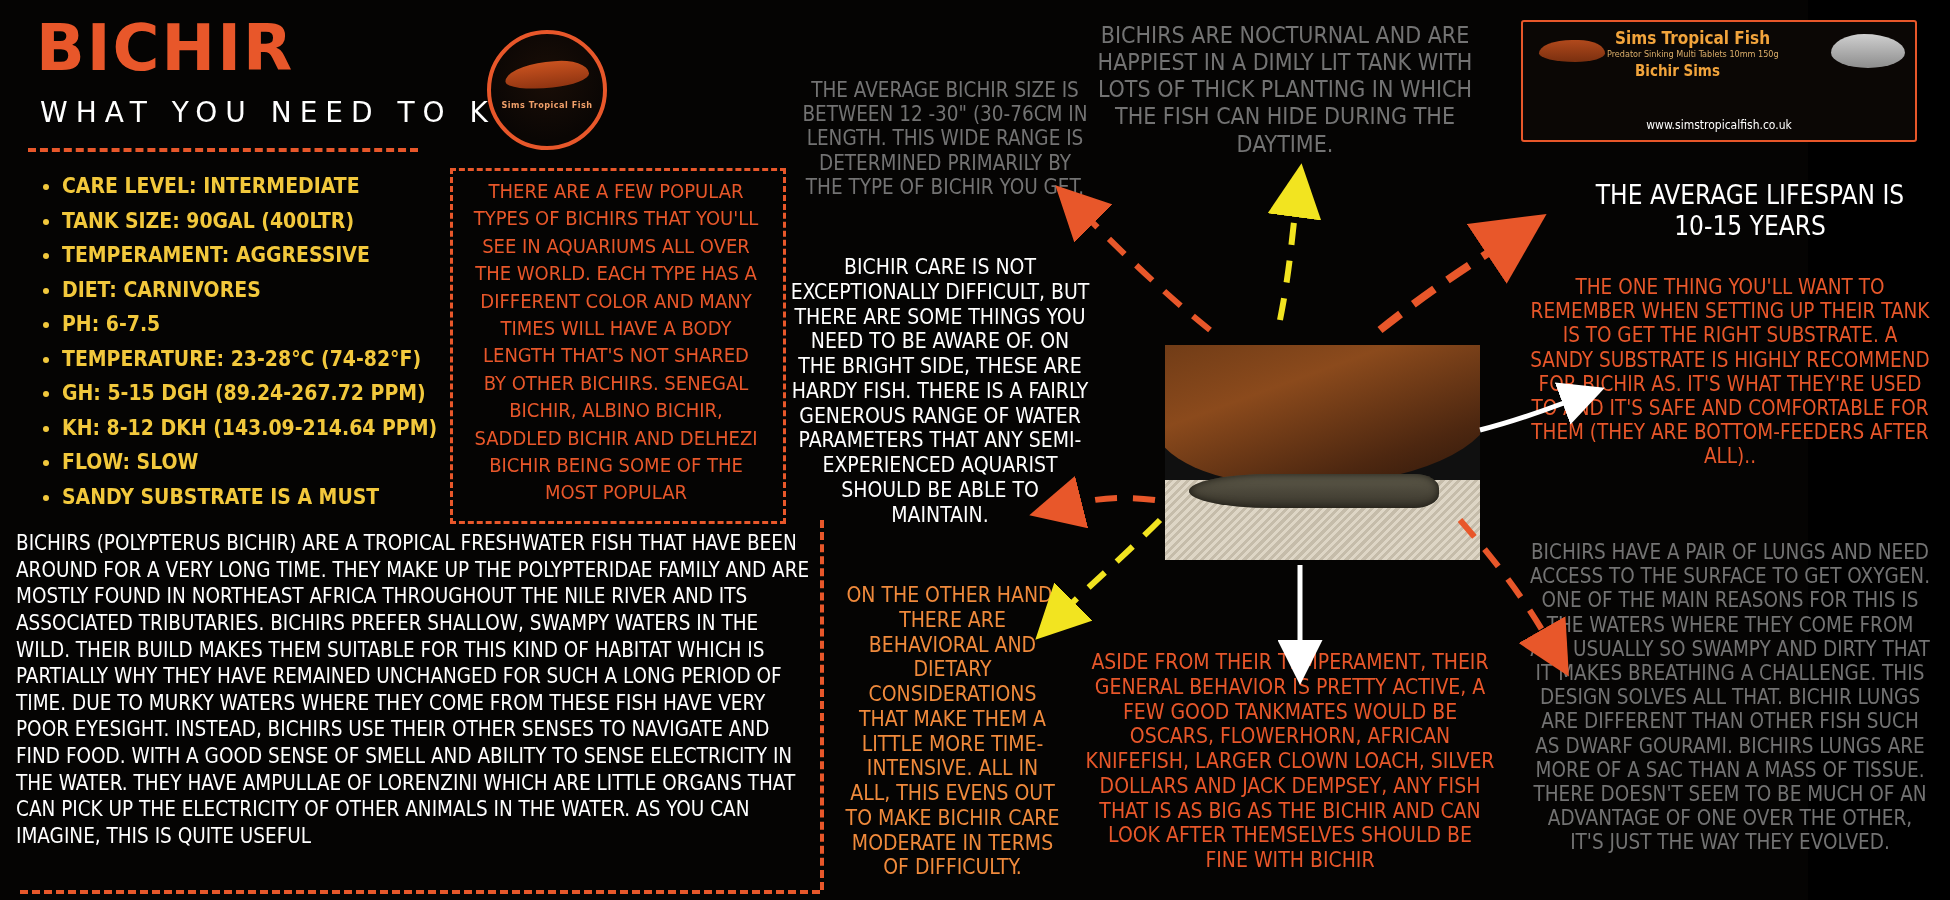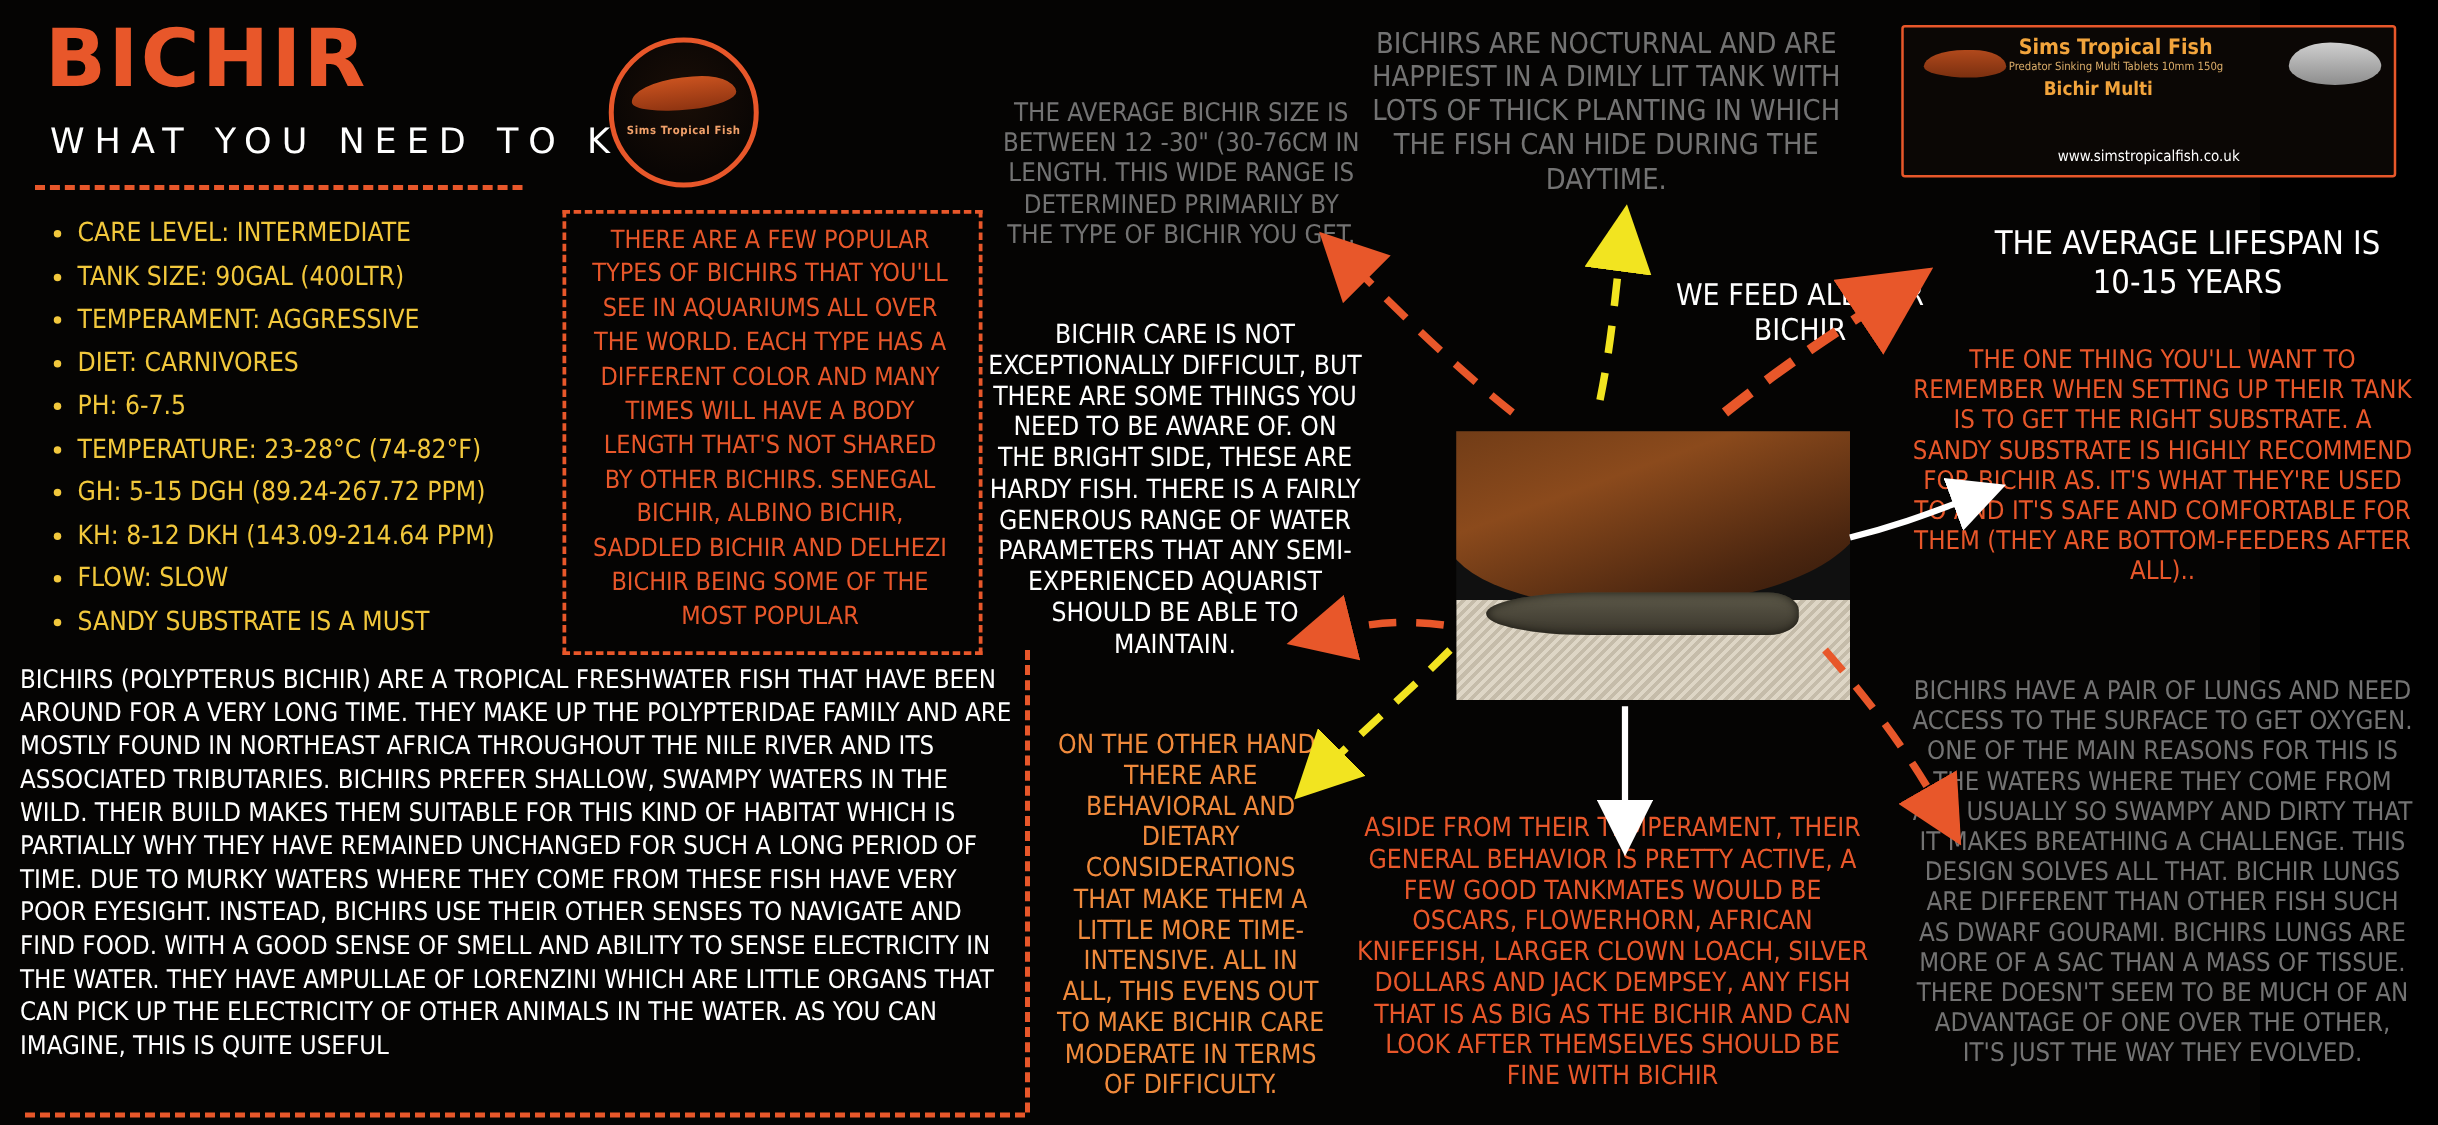--- a/index.html
+++ b/index.html
@@ -106,21 +106,21 @@
   .bullets {
     position: absolute;
     left: 40px; top: 170px;
     width: 400px;
     color: #f2c83c;
     font-size: 21px;
     text-transform: uppercase;
     line-height: 1.55;
   }
   .bullets li { margin-bottom: 2px; }
-  .bullets ul { margin: 0; padding-left: 22px; }
+  .bullets ul { margin: 0; padding-left: 22px; font-weight: bold; }
 
   
   .dashbox {
     position: absolute;
     border: 3px dashed #e8572a;
   }
   
   .product {
     position: absolute;
     left: 1521px; top: 20px;
@@ -238,40 +238,39 @@
 
   <div style="position:absolute; left:820px; top:520px; height:370px; border-left:4px dashed #e8572a;"></div>
   <div style="position:absolute; left:20px; top:890px; width:800px; border-top:4px dashed #e8572a;"></div>
 
   <div class="tb yellow" style="left:800px; top:78px; width:290px; font-size:20.5px;">THE AVERAGE BICHIR SIZE IS BETWEEN 12 -30" (30-76CM IN LENGTH. THIS WIDE RANGE IS DETERMINED PRIMARILY BY THE TYPE OF BICHIR YOU GET.</div>
 
   <div class="tb white" style="left:790px; top:255px; width:300px; font-size:21px;">BICHIR CARE IS NOT EXCEPTIONALLY DIFFICULT, BUT THERE ARE SOME THINGS YOU NEED TO BE AWARE OF. ON THE BRIGHT SIDE, THESE ARE HARDY FISH. THERE IS A FAIRLY GENEROUS RANGE OF WATER PARAMETERS THAT ANY SEMI-EXPERIENCED AQUARIST SHOULD BE ABLE TO MAINTAIN.</div>
 
   <div class="tb yellow" style="left:1090px; top:22px; width:390px; font-size:23px;">BICHIRS ARE NOCTURNAL AND ARE HAPPIEST IN A DIMLY LIT TANK WITH LOTS OF THICK PLANTING IN WHICH THE FISH CAN HIDE DURING THE DAYTIME.</div>
 
-  <div class="tb white" style="left:1330px; top:222px; width:220px; font-size:24px; text-transform:none;">WE FEED ALL OUR BICHIR</div>
 
   <div class="tb white" style="left:1580px; top:180px; width:340px; font-size:26px;">THE AVERAGE LIFESPAN IS 10-15 YEARS</div>
 
   <div class="tb orange" style="left:1530px; top:275px; width:400px; font-size:20.5px;">THE ONE THING YOU'LL WANT TO REMEMBER WHEN SETTING UP THEIR TANK IS TO GET THE RIGHT SUBSTRATE. A SANDY SUBSTRATE IS HIGHLY RECOMMEND FOR BICHIR AS. IT'S WHAT THEY'RE USED TO AND IT'S SAFE AND COMFORTABLE FOR THEM (THEY ARE BOTTOM-FEEDERS AFTER ALL)..</div>
 
   <div class="tb lorange" style="left:845px; top:567px; width:215px; font-size:21px;margin-top:16px;">ON THE OTHER HAND, THERE ARE BEHAVIORAL AND DIETARY CONSIDERATIONS THAT MAKE THEM A LITTLE MORE TIME-INTENSIVE. ALL IN ALL,  THIS EVENS OUT TO MAKE BICHIR CARE MODERATE IN TERMS OF DIFFICULTY.</div>
 
   <div class="tb orange" style="left:1085px; top:650px; width:410px; font-size:21px;">ASIDE FROM THEIR TEMPERAMENT, THEIR GENERAL BEHAVIOR IS PRETTY ACTIVE, A FEW GOOD TANKMATES WOULD BE OSCARS, FLOWERHORN, AFRICAN KNIFEFISH, LARGER CLOWN LOACH, SILVER DOLLARS AND JACK DEMPSEY, ANY FISH THAT IS AS BIG AS THE BICHIR AND CAN LOOK AFTER THEMSELVES SHOULD BE FINE WITH BICHIR</div>
 
   <div class="tb yellow" style="left:1530px; top:540px; width:400px; font-size:20.5px;">BICHIRS HAVE A PAIR OF LUNGS AND NEED ACCESS TO THE SURFACE TO GET OXYGEN. ONE OF THE MAIN REASONS FOR THIS IS THE WATERS WHERE THEY COME FROM ARE USUALLY SO SWAMPY AND DIRTY THAT IT MAKES BREATHING A CHALLENGE. THIS DESIGN SOLVES ALL THAT. BICHIR LUNGS ARE DIFFERENT THAN OTHER FISH SUCH AS DWARF GOURAMI. BICHIRS LUNGS ARE MORE OF A SAC THAN A MASS OF TISSUE. THERE DOESN'T SEEM TO BE MUCH OF AN ADVANTAGE OF ONE OVER THE OTHER, IT'S JUST THE WAY THEY EVOLVED.</div>
 
   <div class="mainpara">BICHIRS (POLYPTERUS BICHIR) ARE A TROPICAL FRESHWATER FISH THAT HAVE BEEN AROUND FOR A VERY LONG TIME. THEY MAKE UP THE POLYPTERIDAE FAMILY AND ARE MOSTLY FOUND IN NORTHEAST AFRICA THROUGHOUT THE NILE RIVER AND ITS ASSOCIATED TRIBUTARIES. BICHIRS PREFER SHALLOW, SWAMPY WATERS IN THE WILD. THEIR BUILD MAKES THEM SUITABLE FOR THIS KIND OF HABITAT WHICH IS PARTIALLY WHY THEY HAVE REMAINED UNCHANGED FOR SUCH A LONG PERIOD OF TIME. DUE TO MURKY WATERS WHERE THEY COME FROM THESE FISH HAVE VERY POOR EYESIGHT. INSTEAD, BICHIRS USE THEIR OTHER SENSES TO NAVIGATE AND FIND FOOD. WITH A GOOD SENSE OF SMELL AND ABILITY TO SENSE ELECTRICITY IN THE WATER. THEY HAVE AMPULLAE OF LORENZINI WHICH ARE LITTLE ORGANS THAT CAN PICK UP THE ELECTRICITY OF OTHER ANIMALS IN THE WATER. AS YOU CAN IMAGINE, THIS IS QUITE USEFUL</div>
 
   <div class="product">
     <div class="prod-fish-l"></div>
     <div class="prod-fish-r"></div>
     <div class="product-brand">Sims Tropical Fish</div>
     <div class="product-sub">Predator Sinking Multi Tablets 10mm 150g</div>
-    <div class="product-title">Bichir Multi</div>
+    <div class="product-title">Bichir Sims</div>
     <div class="product-url">www.simstropicalfish.co.uk</div>
   </div>
 
   <div class="photo">
     <div class="photo-rock"></div>
     <div class="photo-sand"></div>
     <div class="photo-fish"></div>
   </div>
 
   <svg class="arrows" viewBox="0 0 1950 900">

